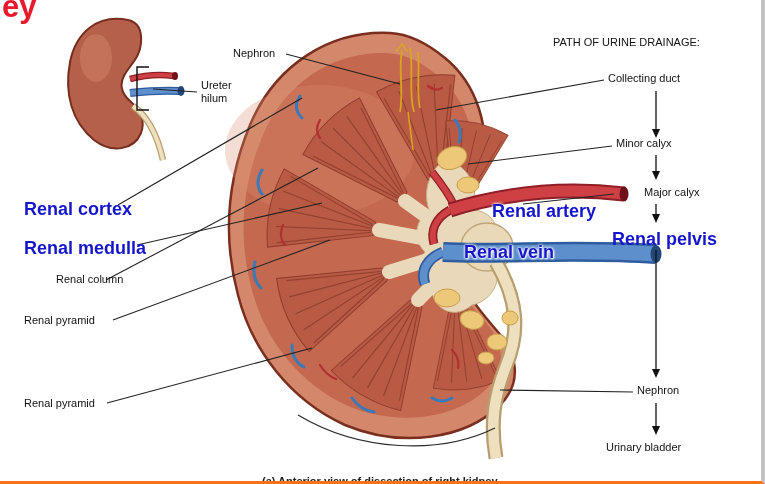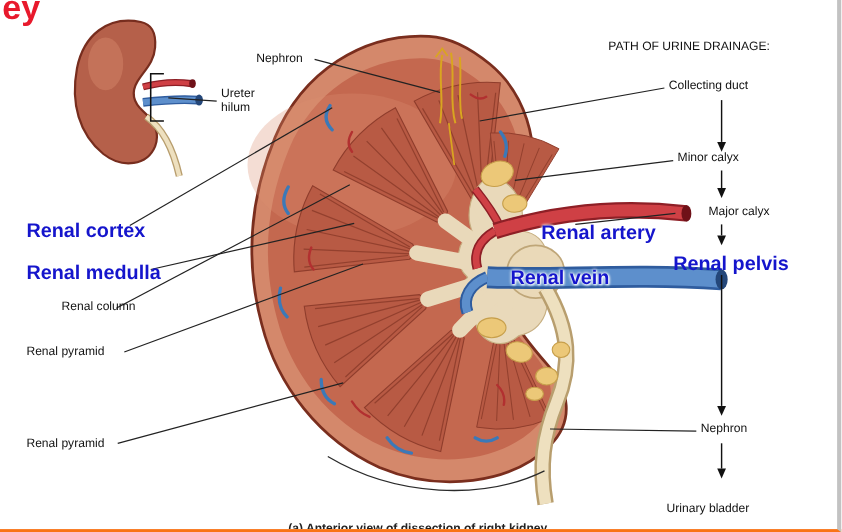--- a/index.html
+++ b/index.html
@@ -194,17 +194,17 @@
   <div class="lbl" style="left:608px; top:72px;">Collecting duct</div>
 
   <div class="lbl" style="left:616px; top:137px;">Minor calyx</div>
 
   <div class="lbl" style="left:618px; top:186px;padding-left:26px;">Major calyx</div>
 
   <div class="lbl-blue" style="left:612px; top:229px;">Renal pelvis</div>
 
   <div class="lbl" style="left:637px; top:384px;">Nephron</div>
 
-  <div class="lbl" style="left:606px; top:456px;">Urinary bladder</div>
+  <div class="lbl" style="left:606px; top:441px;">Urinary bladder</div>
 
   <div class="caption" style="left:262px; top:475px;">(a) Anterior view of dissection of right kidney</div>
 
 </div>
 
 </body></html>

